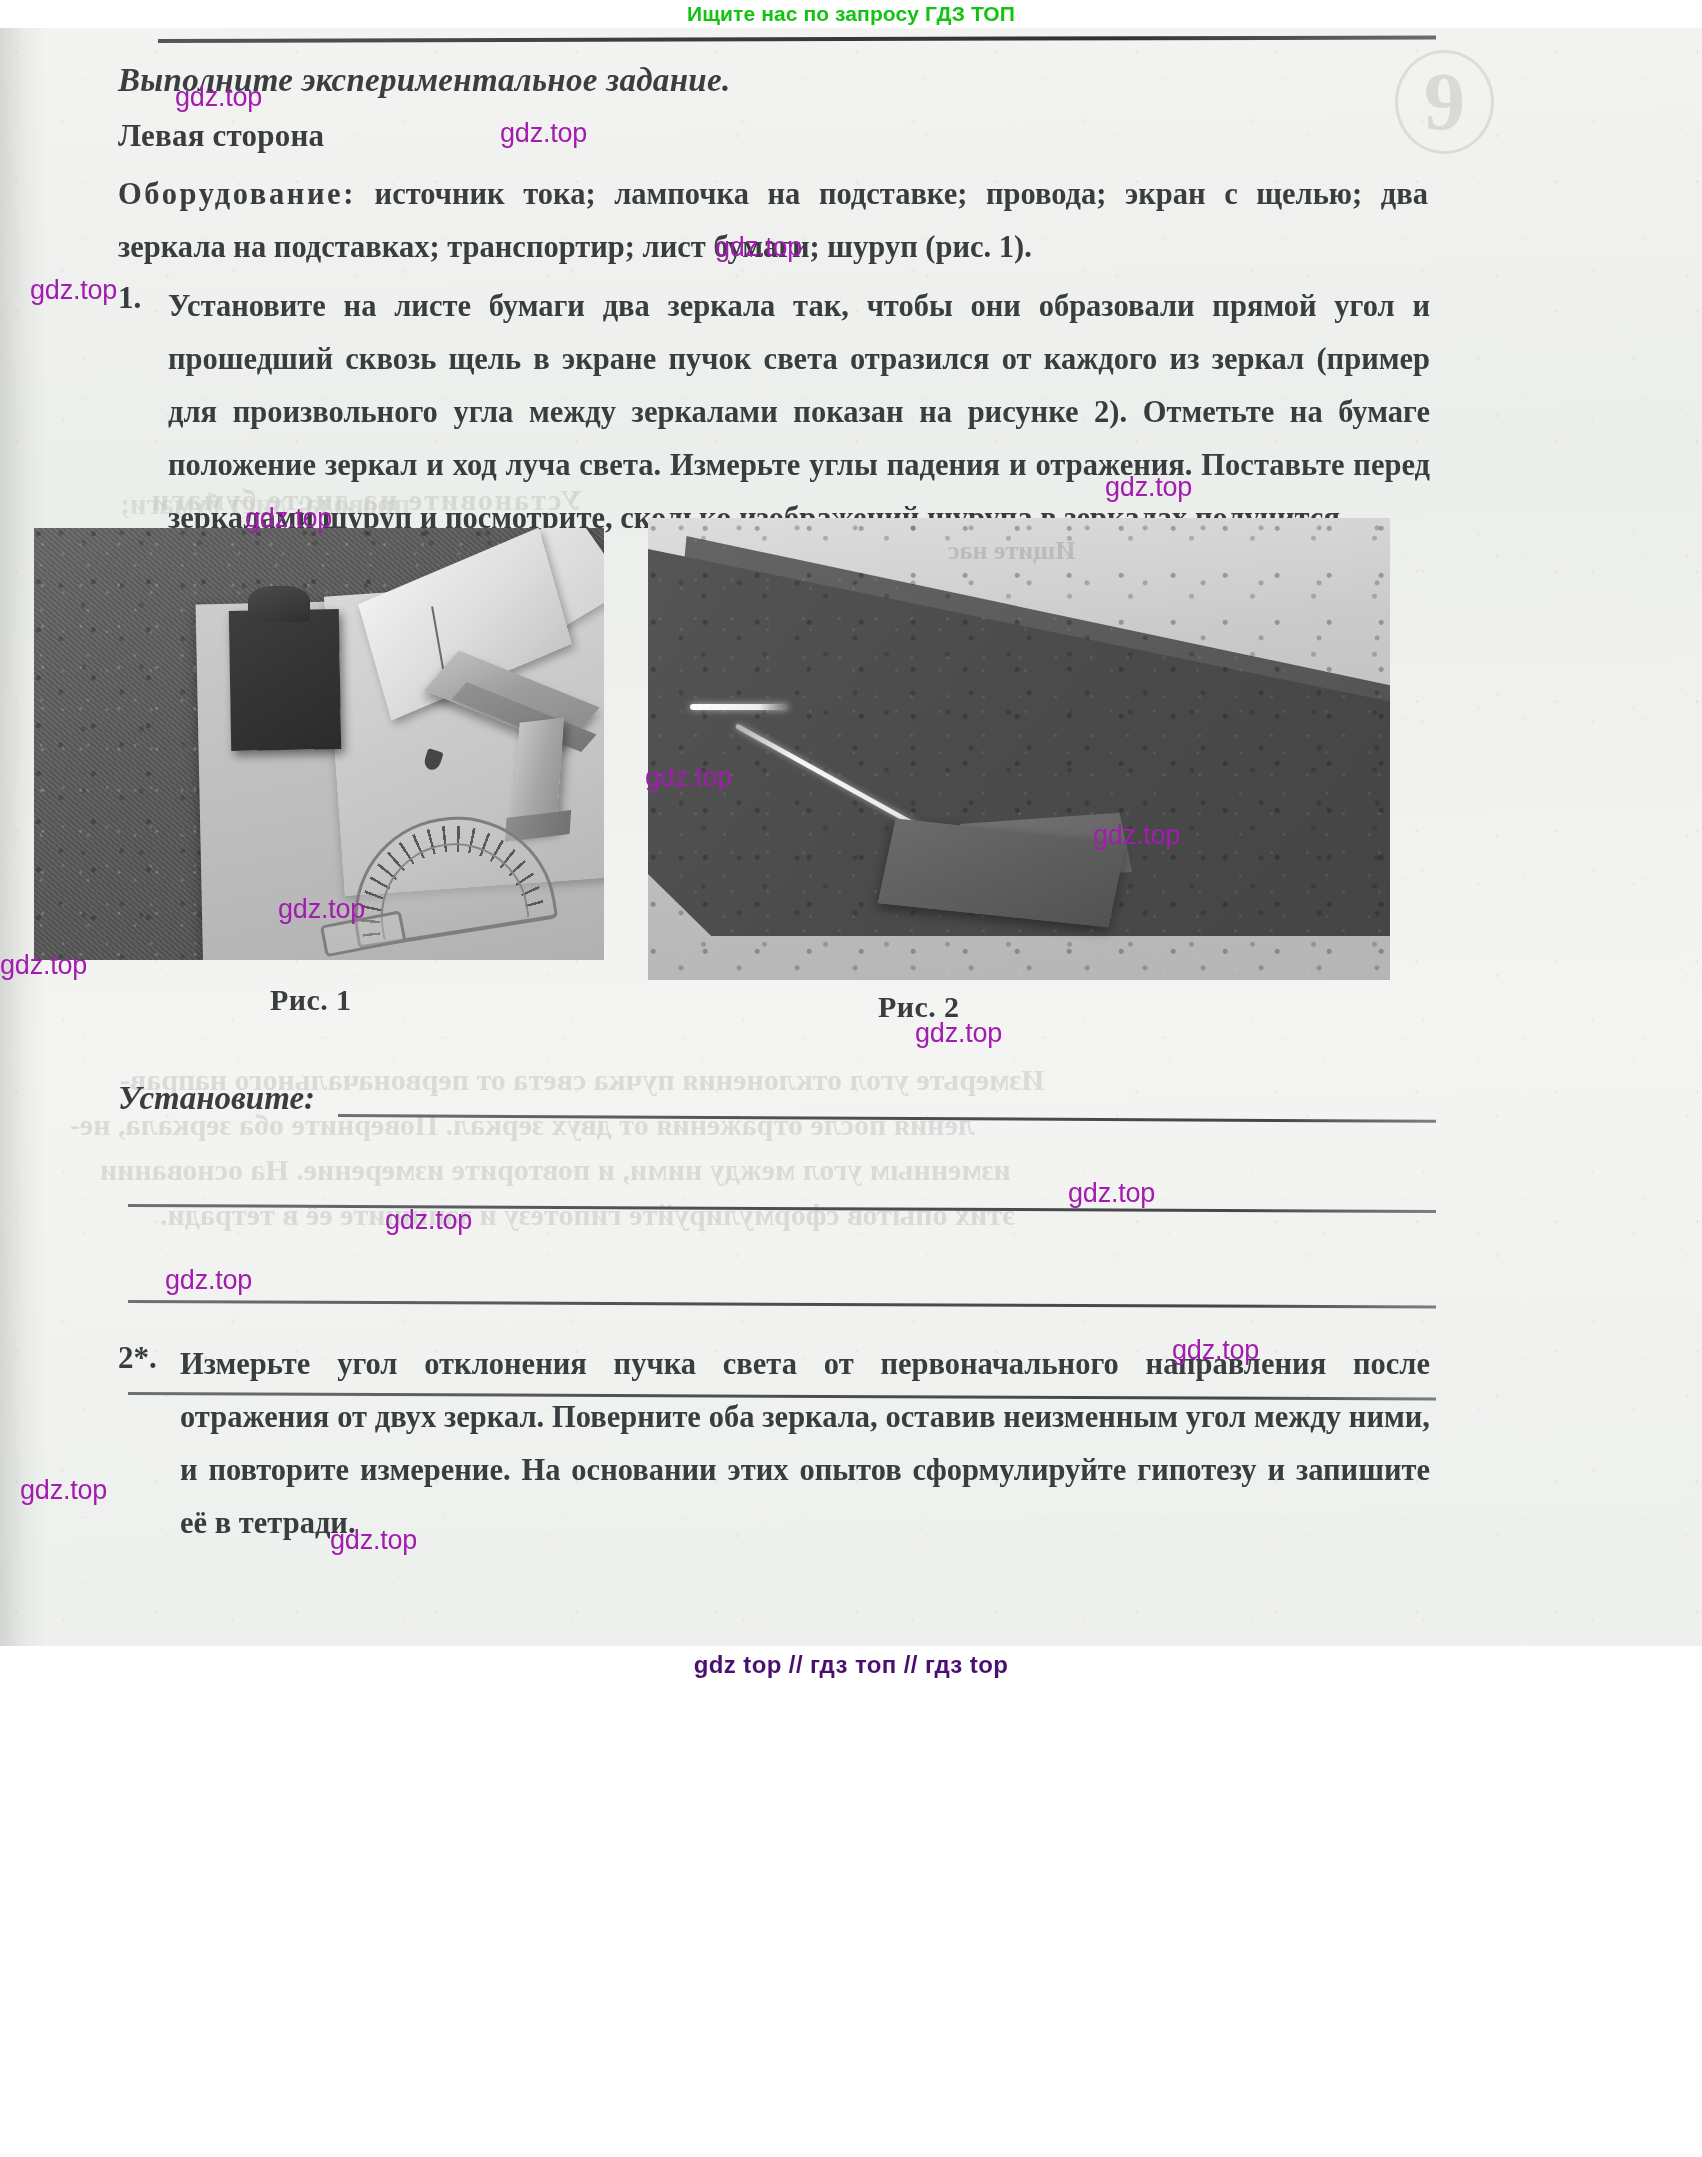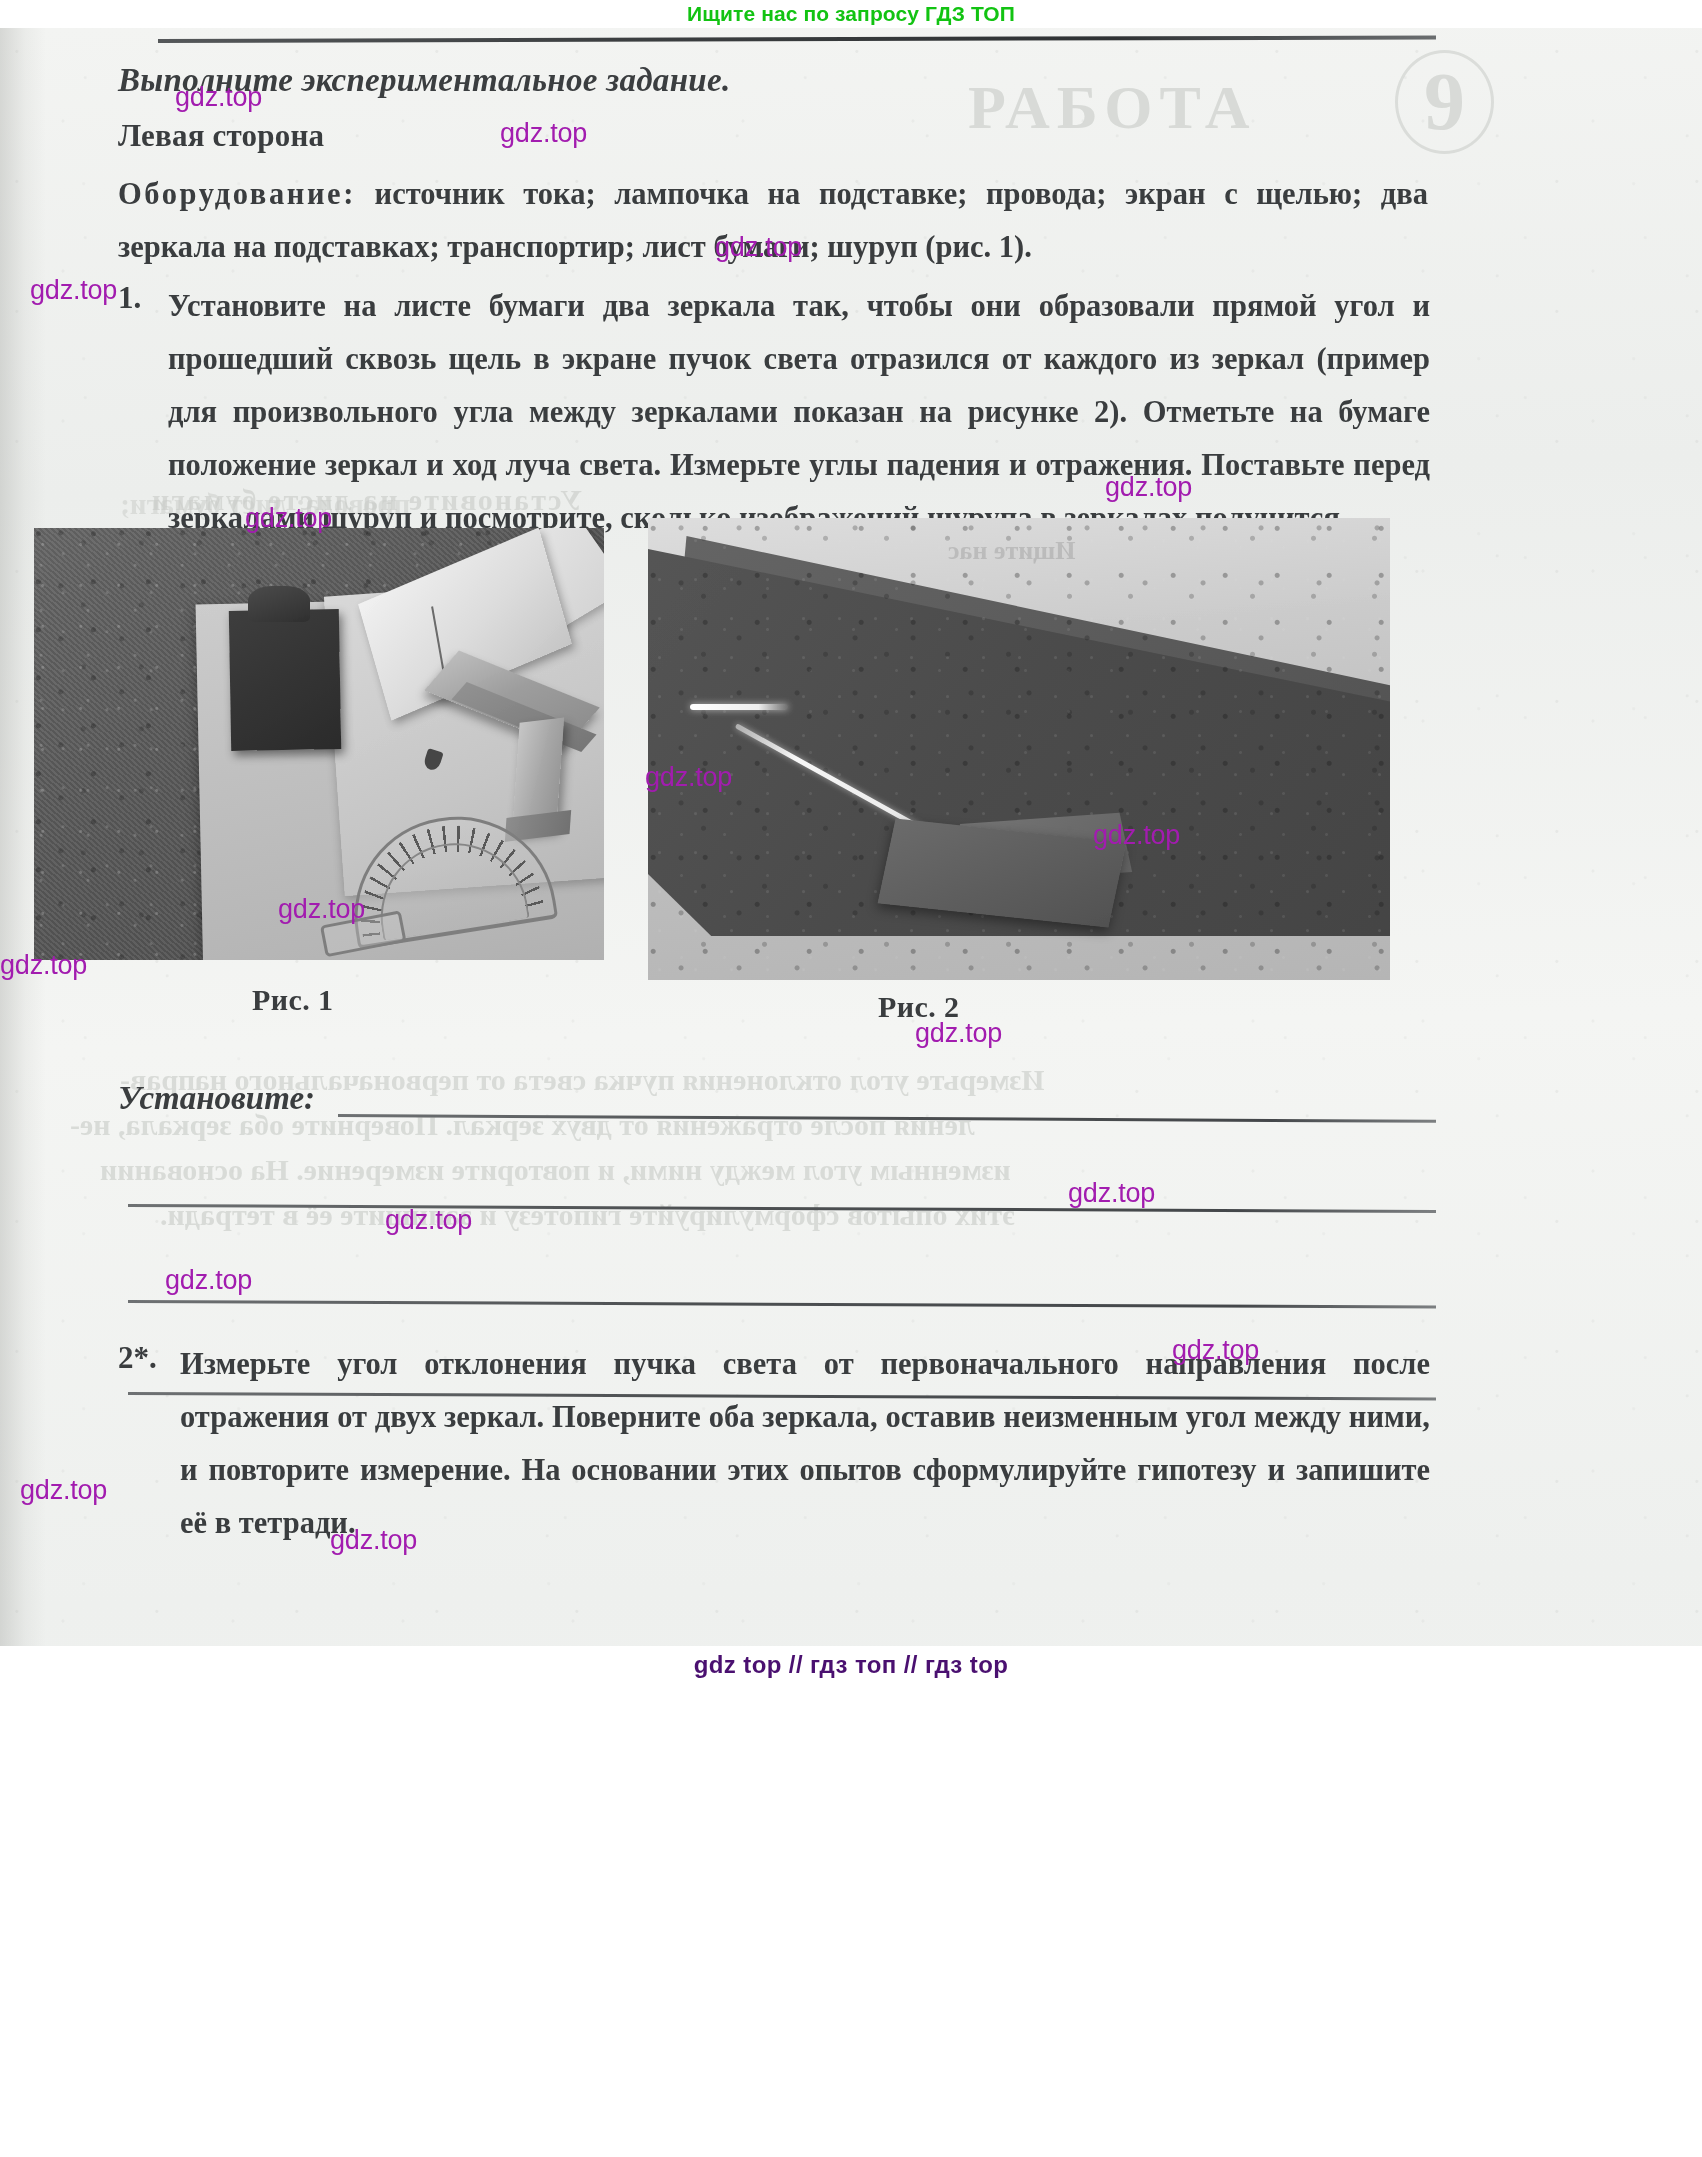--- a/index.html
+++ b/index.html
@@ -451,21 +451,20 @@
 <div class="page">
 
   <div class="promo-band">
     <span class="promo-text">Ищите нас по запросу ГДЗ ТОП</span>
   </div>
 
   <div class="sheet">
     <div class="gutter-shadow"></div>
     <div class="top-rule"></div>
 
-    <div class="ghost" style="left:968px; top:44px; font-size:62px; letter-spacing:7px;">РАБОТА</div>
     <div class="ghost" style="left:1395px; top:22px; font-size:82px; border:3px solid #cdd0cc; border-radius:50%; padding:2px 26px;">9</div>
     <div class="ghost ghost-flip" style="left:150px; top:455px; font-size:30px; letter-spacing:2px;">Установите на листе бумаги</div>
     <div class="ghost ghost-flip" style="left:150px; top:500px; font-size:30px; letter-spacing:2px;">два зеркала так, чтобы они</div>
     <div class="ghost ghost-flip" style="left:120px; top:1035px; font-size:30px;">Измерьте угол отклонения пучка света от первоначального направ-</div>
     <div class="ghost ghost-flip" style="left:70px; top:1080px; font-size:30px;">ления после отражения от двух зеркал. Поверните оба зеркала, не-</div>
     <div class="ghost ghost-flip" style="left:100px; top:1125px; font-size:30px;">изменным угол между ними, и повторите измерение. На основании</div>
     <div class="ghost ghost-flip" style="left:160px; top:1170px; font-size:30px;">этих опытов сформулируйте гипотезу и запишите её в тетради.</div>
     <div class="ghost ghost-flip" style="left:120px; top:460px; font-size:29px; opacity:.5;">провода; лист бумаги;</div>
 
     <div class="content">
@@ -509,21 +508,21 @@
         <div class="ghost-rev" style="left:300px; top:18px;">Ищите нас</div>
         <div class="dark-wedge2"></div>
         <div class="dark-wedge"></div>
         <div class="grain"></div>
         <div class="beam-h"></div>
         <div class="beam-d"></div>
         <div class="mirror-blk2"></div>
         <div class="mirror-blk"></div>
       </div>
 
-      <div class="fig-caption" style="left:252px; top:955px;">Рис. 1</div>
+      <div class="fig-caption" style="left:270px; top:955px;">Рис. 1</div>
       <div class="fig-caption" style="left:878px; top:962px;">Рис. 2</div>
 
       <div class="results-label" style="position:absolute; left:118px; top:1052px;">Установите:</div>
       <div class="ruled" style="left:338px; top:1086px; width:1098px; transform:rotate(0.30deg); transform-origin:left center;"></div>
       <div class="ruled" style="left:128px; top:1176px; width:1308px; transform:rotate(0.26deg); transform-origin:left center;"></div>
       <div class="ruled" style="left:128px; top:1272px; width:1308px; transform:rotate(0.24deg); transform-origin:left center;"></div>
       <div class="ruled" style="left:128px; top:1364px; width:1308px; transform:rotate(0.24deg); transform-origin:left center;"></div>
 
       <div class="num-marker" style="left:118px; top:1312px;">2*.</div>
       <div class="blk body-text" style="left:180px; top:1310px; width:1250px;">Измерьте угол отклонения пучка света от первоначального направления после отражения от двух зеркал. Поверните оба зеркала, оставив неизменным угол между ними, и повторите измерение. На основании этих опытов сформулируйте гипотезу и запишите её в тетради.</div>

